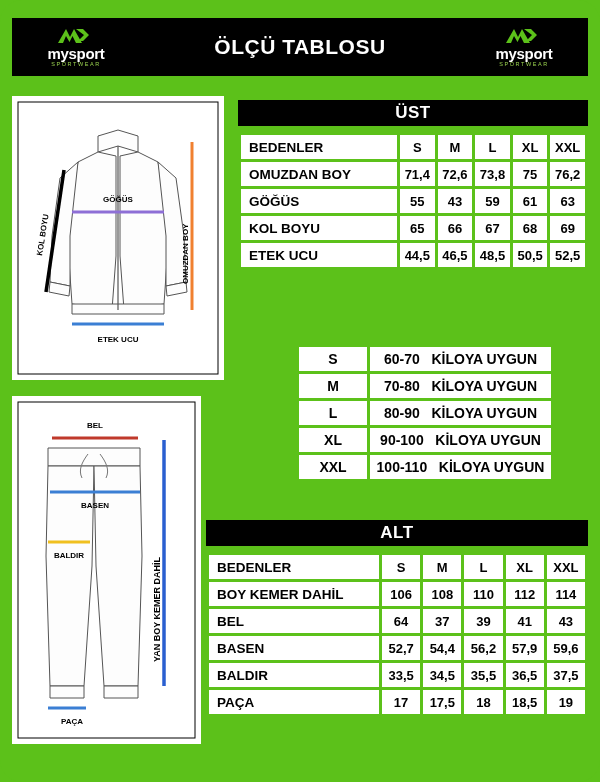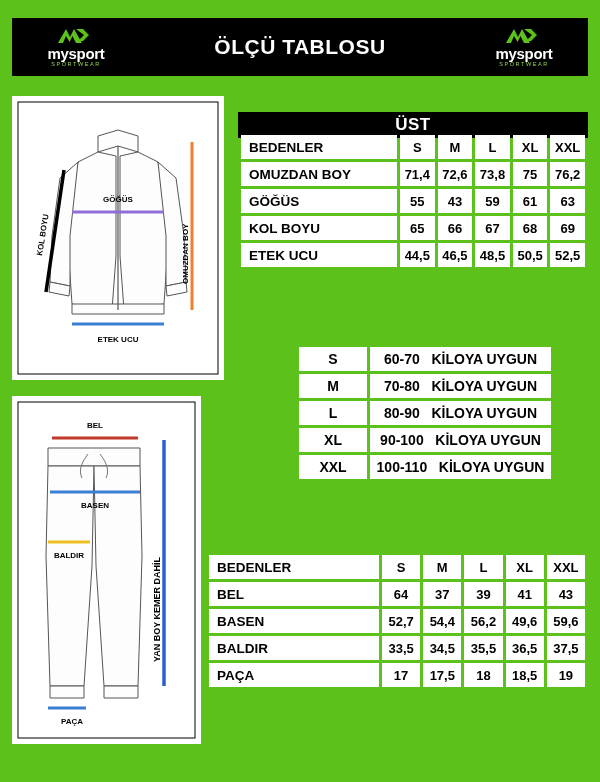--- a/index.html
+++ b/index.html
@@ -98,21 +98,21 @@
     position: absolute;
     background: #000;
     color: #fff;
     font-size: 17px;
     font-weight: bold;
     letter-spacing: 0.5px;
     display: flex;
     align-items: center;
     justify-content: center;
   }
-  #ust-banner  { left: 238px; top: 112px; width: 350px; height: 26px; }
+  #ust-banner  { left: 238px; top: 100px; width: 350px; height: 26px; }
   #kilo-banner { left: 238px; top: 308px; width: 350px; height: 30px; font-size: 18px; }
   #alt-banner  { left: 206px; top: 520px; width: 382px; height: 26px; }
 
   
   table {
     position: absolute;
     border-collapse: separate;
     border-spacing: 3px;
     table-layout: fixed;
   }
@@ -332,45 +332,54 @@
       </tr>
       <tr>
         <td class="sizecol">XXL</td>
         <td class="desc">
           <span>100-110</span>&nbsp;&nbsp;&nbsp;<span>KİLOYA UYGUN</span>
         </td>
       </tr>
     </tbody>
   </table>
 
+  <div class="banner" id="alt-banner">ALT</div>
 
   <table id="alt-table">
     <tbody>
       <tr>
         <td class="rowhead">BEDENLER</td>
         <td>S</td>
         <td>M</td>
         <td>L</td>
         <td>XL</td>
         <td>XXL</td>
       </tr>
       <tr>
+        <td class="rowhead">BOY KEMER DAHİL</td>
+        <td>106</td>
+        <td>108</td>
+        <td>110</td>
+        <td>112</td>
+        <td>114</td>
+      </tr>
+      <tr>
         <td class="rowhead">BEL</td>
         <td>64</td>
         <td>37</td>
         <td>39</td>
         <td>41</td>
         <td>43</td>
       </tr>
       <tr>
         <td class="rowhead">BASEN</td>
         <td>52,7</td>
         <td>54,4</td>
         <td>56,2</td>
-        <td>49,6</td>
+        <td>57,9</td>
         <td>59,6</td>
       </tr>
       <tr>
         <td class="rowhead">BALDIR</td>
         <td>33,5</td>
         <td>34,5</td>
         <td>35,5</td>
         <td>36,5</td>
         <td>37,5</td>
       </tr>

